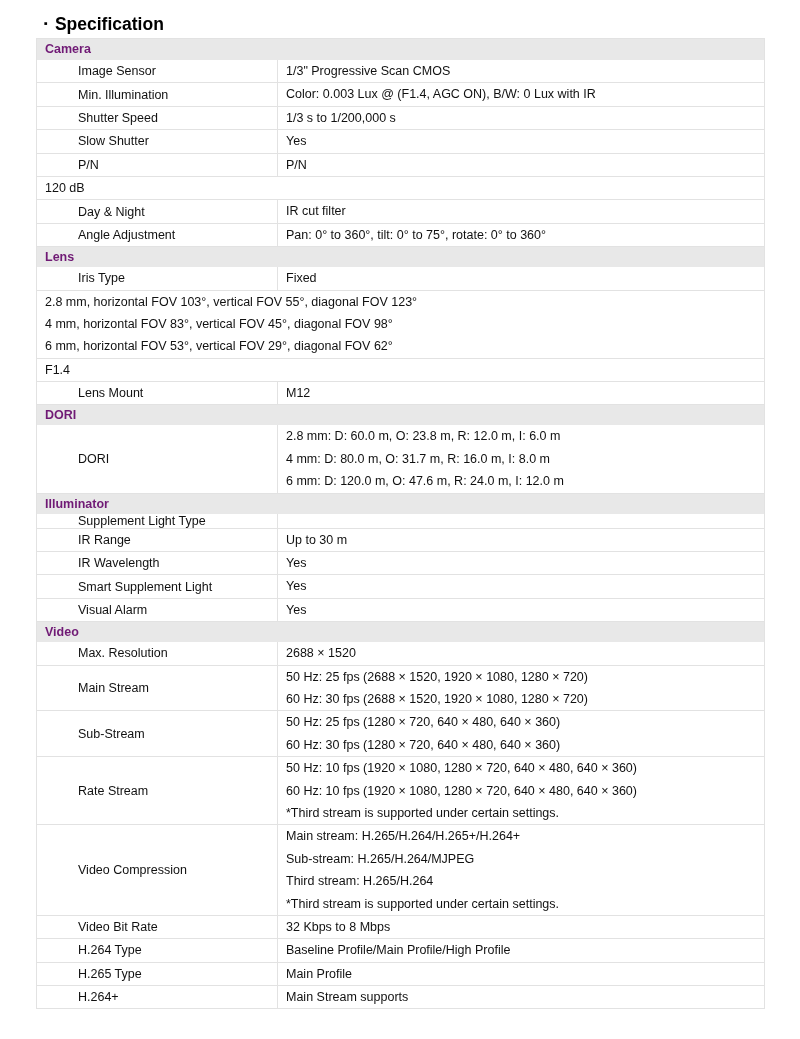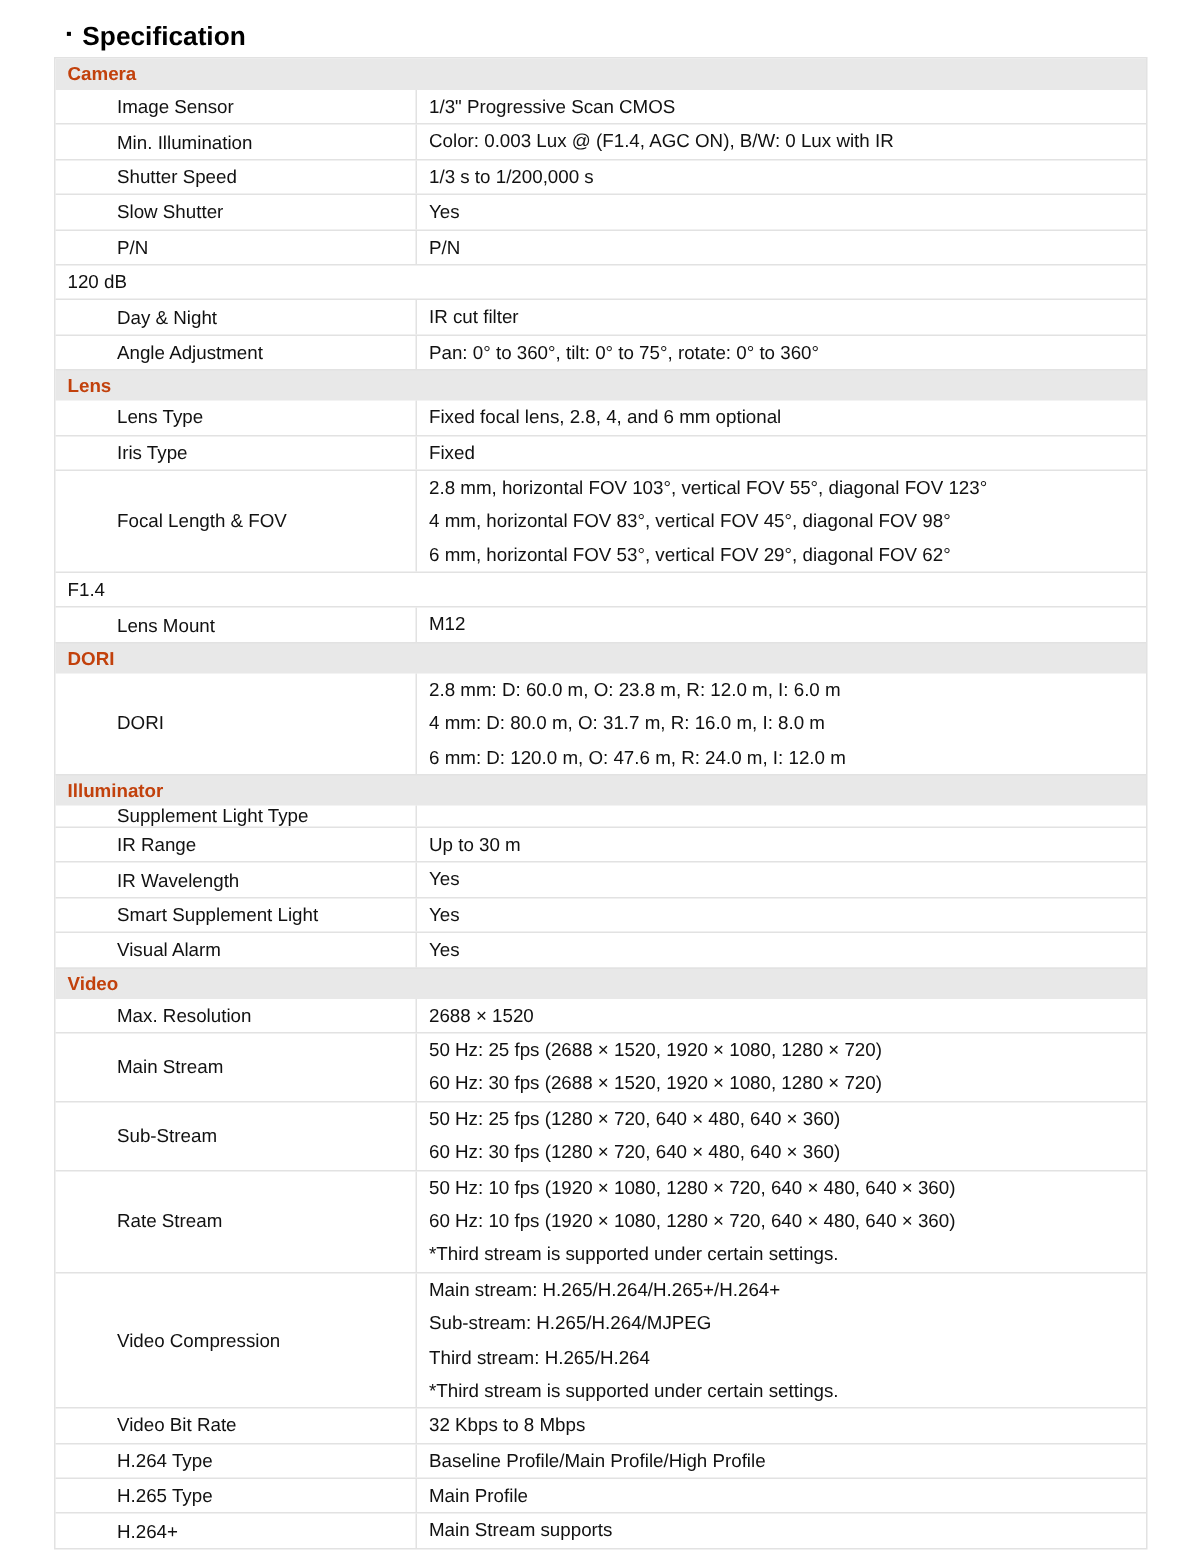--- a/index.html
+++ b/index.html
@@ -38,21 +38,21 @@
     border:1px solid var(--border);
     background:#fff;
   }
   .section-header{
     background:var(--section-bg);
     font-weight:bold;
     font-size:12.5px;
     height:21px;
     line-height:21px;
     padding-left:8px;
-    color:#c2410c;
+    color:#701a75;
   }
   .spec-row{
     display:flex;
     border-top:1px solid var(--border);
   }
   .section-header + .spec-row{border-top:none;}
   .spec-table > .section-header:not(:first-child){border-top:1px solid var(--border);}
   .label-cell{
     width:208px;
     flex:0 0 208px;
@@ -126,33 +126,26 @@
       </div>
     </div>
     <div class="spec-row">
       <div class="label-cell">Angle Adjustment</div>
       <div class="value-cell">
         <div class="value-line">Pan: 0° to 360°, tilt: 0° to 75°, rotate: 0° to 360°</div>
       </div>
     </div>
     <div class="section-header">Lens</div>
     <div class="spec-row">
-      <div class="label-cell">Lens Type</div>
-      <div class="value-cell">
-        <div class="value-line">Fixed focal lens, 2.8, 4, and 6 mm optional</div>
-      </div>
-    </div>
-    <div class="spec-row">
       <div class="label-cell">Iris Type</div>
       <div class="value-cell">
         <div class="value-line">Fixed</div>
       </div>
     </div>
     <div class="spec-row">
-      <div class="label-cell">Focal Length &amp; FOV</div>
       <div class="value-cell">
         <div class="value-line">2.8 mm, horizontal FOV 103°, vertical FOV 55°, diagonal FOV 123°</div>
         <div class="value-line">4 mm, horizontal FOV 83°, vertical FOV 45°, diagonal FOV 98°</div>
         <div class="value-line">6 mm, horizontal FOV 53°, vertical FOV 29°, diagonal FOV 62°</div>
       </div>
     </div>
     <div class="spec-row">
       <div class="value-cell">
         <div class="value-line">F1.4</div>
       </div>

